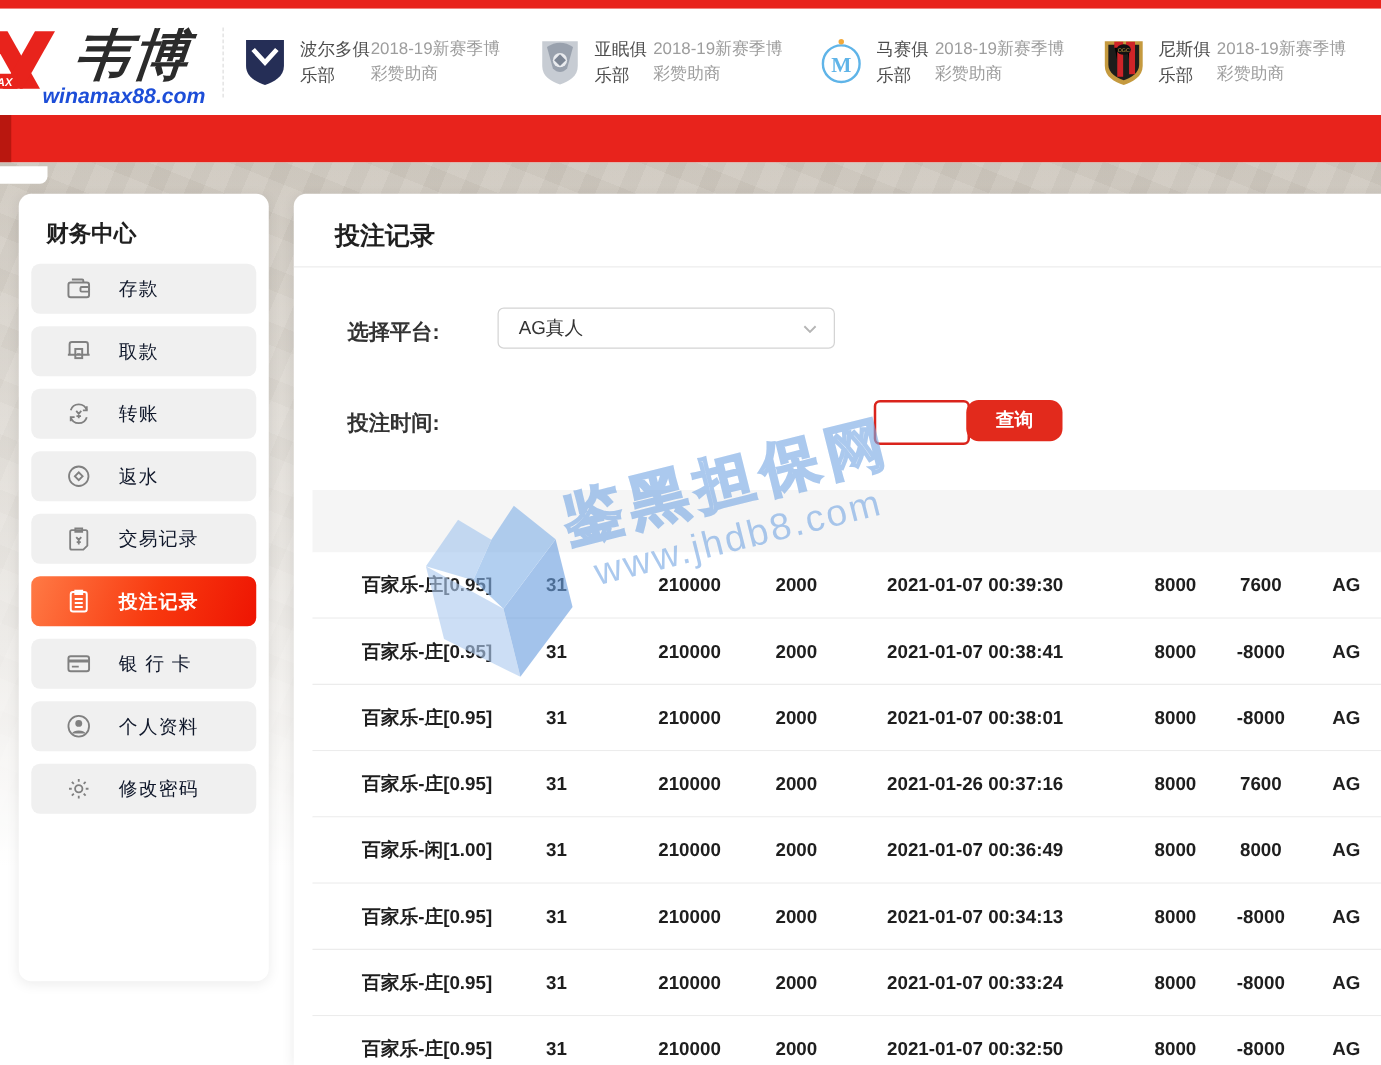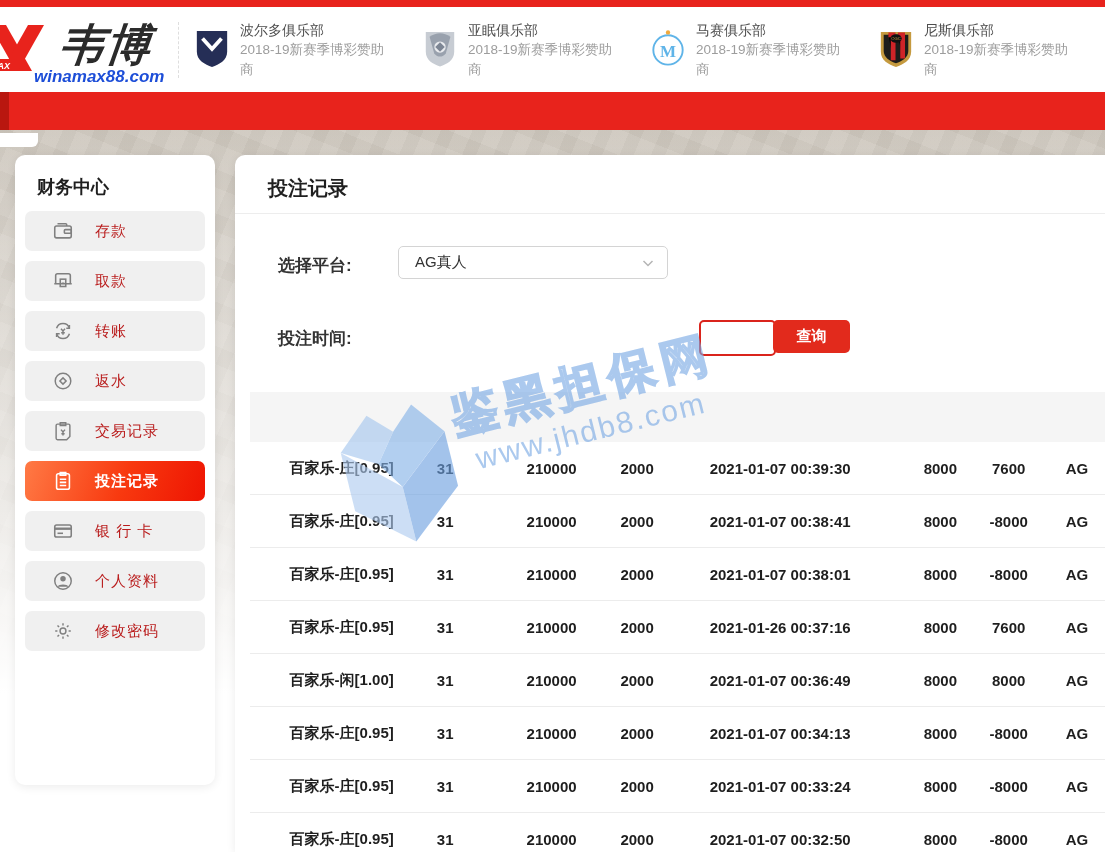--- a/index.html
+++ b/index.html
@@ -13,21 +13,21 @@
   .header { position:absolute; left:0; top:7px; width:1105px; height:85px; background:#fff; display:flex; align-items:center; }
   .brand { position:relative; width:178px; height:85px; flex:0 0 178px; }
   .brand-mark { position:absolute; left:-12px; top:12px; }
   .brand-cn { position:absolute; left:60px; top:16px; font-size:44px; font-weight:900; font-style:italic;
     color:#2b2b2b; letter-spacing:2px; transform:skewX(-6deg); line-height:1; }
   .brand-domain { position:absolute; left:34px; top:60px; font-size:17px; font-weight:800; font-style:italic; color:#1d4ed8; }
   .header-sep { width:0; height:56px; border-left:1px dashed #dedede; margin:0 6px 0 0; flex:0 0 1px; }
   .sponsors { display:flex; align-items:center; padding-left:8px; }
   .sponsor { display:flex; align-items:center; margin-right:26px; }
   .s-logo { width:38px; height:42px; flex:0 0 38px; margin-right:9px; display:flex; align-items:center; justify-content:center; }
-  .s-txt { display:flex; flex-direction:column; line-height:1.45;justify-content:center; }
+  .s-txt { display:flex; flex-direction:row; line-height:1.45;justify-content:center; }
   .s-name { font-size:14px; color:#4d4d4d; font-style:normal; font-weight:400; }
   .s-sub { font-size:13.5px; color:#9d9d9d; font-style:normal; font-weight:400; }
 
   
   .nav { position:absolute; left:0; top:92px; width:1105px; height:38px; background:#e8231c; overflow:hidden; }
   .nav-edge { position:absolute; left:0; top:0; width:9px; height:38px; background:#b9170f; }
   .nav-inner { position:absolute; left:28px; top:0; width:1122px; height:38px; display:flex; }
   .nav-item { flex:1; display:flex; align-items:center; justify-content:center; color:#fff;
     font-size:17px; font-weight:700; cursor:pointer; white-space:nowrap; text-decoration:none; }
 
@@ -41,21 +41,21 @@
   .edge-fragment { position:absolute; left:0; top:133px; width:38px; height:14px; background:#fff; border-radius:0 0 6px 0; }
 
   
   .sidebar { position:absolute; left:15px; top:155px; width:200px; height:630px; background:#fff;
     border-radius:10px; box-shadow:0 2px 10px rgba(0,0,0,.08); padding-top:4px; }
   .sb-title { margin:16px 0 12px 22px; font-size:18px; font-weight:800; color:#1f1f1f; }
   .sb-item { display:flex; align-items:center; width:180px; height:40px; margin:0 auto 10px auto;
     background:#f0f0f0; border-radius:7px; padding-left:27px; cursor:pointer; color:#333; }
   .sb-icon { width:22px; height:22px; color:#808080; display:flex; align-items:center; margin-right:21px; }
   .sb-icon svg { width:22px; height:22px; }
-  .sb-label { font-size:15px; color:#b91c1c; letter-spacing:1px; }
+  .sb-label { font-size:15px; color:#0f172a; letter-spacing:1px; }
   .sb-item.active { background:linear-gradient(110deg,#ff7a45 0%,#f8390f 55%,#ee1402 100%); }
   .sb-item.active .sb-label { color:#fff; font-weight:700; }
   .sb-item.active .sb-icon { color:#fff; }
 
   
   .main { position:absolute; left:235px; top:155px; width:880px; height:697px; background:#fff;
     border-radius:10px 0 0 0; box-shadow:0 2px 10px rgba(0,0,0,.08); overflow:hidden; }
   .main-title { position:absolute; left:33px; top:20px; font-size:20px; font-weight:800; color:#1f1f1f; }
   .main-divider { position:absolute; left:0; top:58px; width:880px; height:1px; background:#ededed; }
 
@@ -67,21 +67,21 @@
     border-radius:5px; display:flex; align-items:center; padding:0 12px 0 16px; cursor:pointer; background:#fff; }
   .dropdown-value { flex:1; font-size:15px; color:#333; }
   .dropdown .chev { width:14px; height:14px; color:#b5b5b5; }
 
   .time-opts { position:absolute; left:160px; top:163px; width:480px; height:40px; display:flex; align-items:center; }
   .time-opt { border:none; background:transparent; font-size:15px; color:#333; width:94px; text-align:center;
     cursor:pointer; font-family:inherit; height:36px; }
   .time-opt.selected { width:77px; height:36px; border:2px solid #da241c; border-radius:5px; color:#da241c;
     font-weight:700; margin-left:22px; background:#fff; }
   .search-btn { position:absolute; left:538px; top:165px; width:77px; height:33px; background:#e22a1c; color:#fff;
-    border:none; border-radius:5px; font-size:15px; font-weight:700; cursor:pointer; font-family:inherit; }
+    border:none; border-radius:10px; font-size:15px; font-weight:700; cursor:pointer; font-family:inherit; }
 
   
   .table { position:absolute; left:15px; top:237px; width:871px; }
   .thead { display:flex; align-items:center; height:50px; background:#f5f5f5; }
   .trow { display:flex; align-items:center; height:53px; border-bottom:1px solid #ececec; background:#fff; }
   .cell { text-align:center; white-space:nowrap; font-size:15px; }
   .thead .cell { color:#333; font-weight:700; }
   .trow .cell { color:#1e1e1e; font-weight:700; }
   .c0 { width:150px; text-align:center; padding-left:36px; }
   .c1 { width:98px; } .c2 { width:120px; } .c3 { width:55px; }

